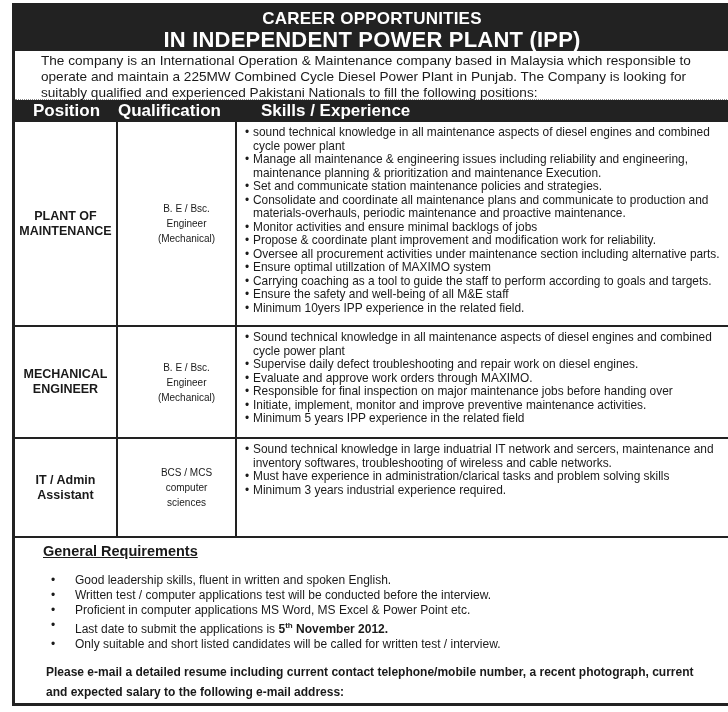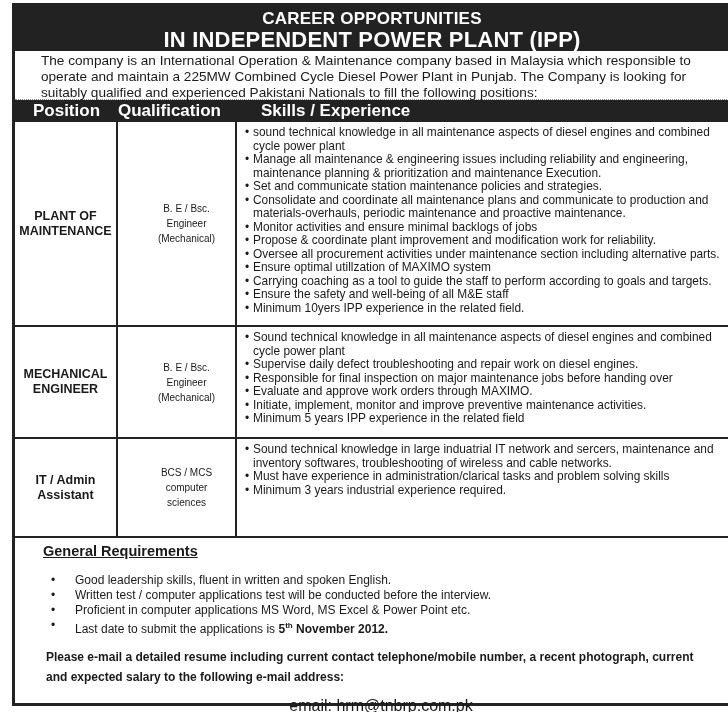--- a/index.html
+++ b/index.html
@@ -89,22 +89,22 @@
       <div>
         <div>B. E / Bsc.</div>
         <div>Engineer</div>
         <div>(Mechanical)</div>
       </div>
     </div>
     <div class="skills">
       <ul>
         <li>Sound technical knowledge in all maintenance aspects of diesel engines and combined cycle power plant</li>
         <li>Supervise daily defect troubleshooting and repair work on diesel engines.</li>
+        <li>Evaluate and approve work orders through MAXIMO.</li>
         <li>Responsible for final inspection on major maintenance jobs before handing over</li>
-        <li>Evaluate and approve work orders through MAXIMO.</li>
         <li>Initiate, implement, monitor and improve preventive maintenance activities.</li>
         <li>Minimum 5 years IPP experience in the related field</li>
       </ul>
     </div>
   </div>
 
   <div class="row r3">
     <div class="pos">
       <div>
         <div>IT / Admin</div>
@@ -127,17 +127,18 @@
     </div>
   </div>
 
   <div class="gen">
     <h3>General Requirements</h3>
     <ul>
       <li>Good leadership skills, fluent in written and spoken English.</li>
       <li>Written test / computer applications test will be conducted before the interview.</li>
       <li>Proficient in computer applications MS Word, MS Excel &amp; Power Point etc.</li>
       <li><span>Last date to submit the applications is</span> <b><span>5</span><sup>th</sup><span> November 2012.</span></b></li>
+      <li>Only suitable and short listed candidates will be called for written test / interview.</li>
     </ul>
     <div class="apply">Please e-mail a detailed resume including current contact telephone/mobile number, a recent photograph, current and expected salary to the following e-mail address:</div>
     <div class="email">email: hrm@tnbrp.com.pk</div>
   </div>
 </div>
 
 </body></html>

